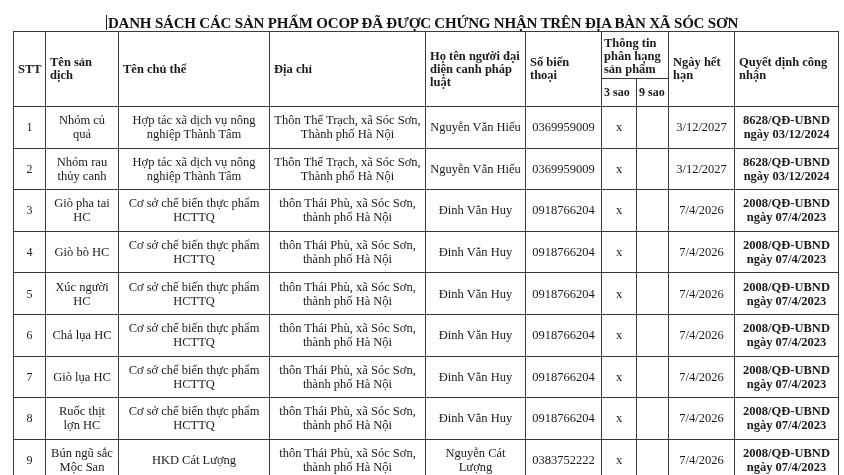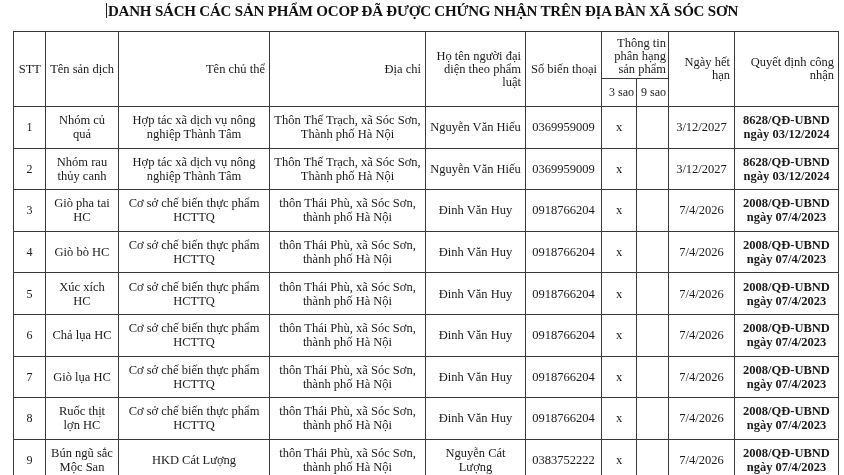--- a/index.html
+++ b/index.html
@@ -10,21 +10,21 @@
   body {
     width: 844px;
     height: 475px;
     overflow: hidden;
     position: relative;
     font-family: "Liberation Serif", "DejaVu Serif", serif;
     color: #1a1a1a;
   }
   .doc-title {
     position: absolute;
-    top: 2px;
+    top: 14px;
     left: 0;
     width: 844px;
     text-align: center;
     font-weight: bold;
     font-size: 15px;
     letter-spacing: -0.2px;
     line-height: 18px;
     color: #111;
   }
   .doc-title .caret {
@@ -44,22 +44,22 @@
     table-layout: fixed;
     font-size: 12.5px;
     line-height: 14px;
   }
   table.ocop th, table.ocop td {
     border: 1.3px solid #3a3a3a;
     padding: 0 4px;
     vertical-align: middle;
   }
   table.ocop th {
-    font-weight: normal;
-    text-align: right;
+    font-weight: bold;
+    text-align: left;
     font-size: 12.5px;
     line-height: 13px;
   }
   table.ocop tr.hdr-top th { height: 44px; }
   table.ocop tr.hdr-sub th { height: 27px; font-size: 12px; }
   table.ocop tbody tr { height: 41.6px; }
   table.ocop td { text-align: center; }
   table.ocop td.left { text-align: center; }
   table.ocop td.stt { font-size: 12px; }
   table.ocop td.qd { line-height: 14px; font-weight: bold; }
@@ -83,21 +83,21 @@
     <col style="width:32px">
     <col style="width:66px">
     <col style="width:104px">
   </colgroup>
   <thead>
     <tr class="hdr-top">
       <th rowspan="2">STT</th>
       <th rowspan="2">Tên sản dịch</th>
       <th rowspan="2">Tên chủ thể</th>
       <th rowspan="2">Địa chỉ</th>
-      <th rowspan="2">Họ tên người đại diện theo phẩm luật</th>
+      <th rowspan="2">Họ tên người đại diện canh pháp luật</th>
       <th rowspan="2">Số biến thoại</th>
       <th colspan="2" class="rating-head">Thông tin phân hạng sản phẩm</th>
       <th rowspan="2">Ngày hết hạn</th>
       <th rowspan="2">Quyết định công nhận</th>
     </tr>
     <tr class="hdr-sub">
       <th class="sub">3 sao</th>
       <th class="sub">9 sao</th>
     </tr>
   </thead>
@@ -157,21 +157,21 @@
         <td>x</td>
         <td></td>
         <td>7/4/2026</td>
         <td class="qd">
           <div>2008/QĐ-UBND</div>
           <div>ngày 07/4/2023</div>
         </td>
       </tr>
       <tr>
         <td class="stt">5</td>
-        <td class="left">Xúc xích HC</td>
+        <td class="left">Xúc người HC</td>
         <td>Cơ sở chế biến thực phẩm HCTTQ</td>
         <td>thôn Thái Phù, xã Sóc Sơn, thành phố Hà Nội</td>
         <td>Đinh Văn Huy</td>
         <td>0918766204</td>
         <td>x</td>
         <td></td>
         <td>7/4/2026</td>
         <td class="qd">
           <div>2008/QĐ-UBND</div>
           <div>ngày 07/4/2023</div>

